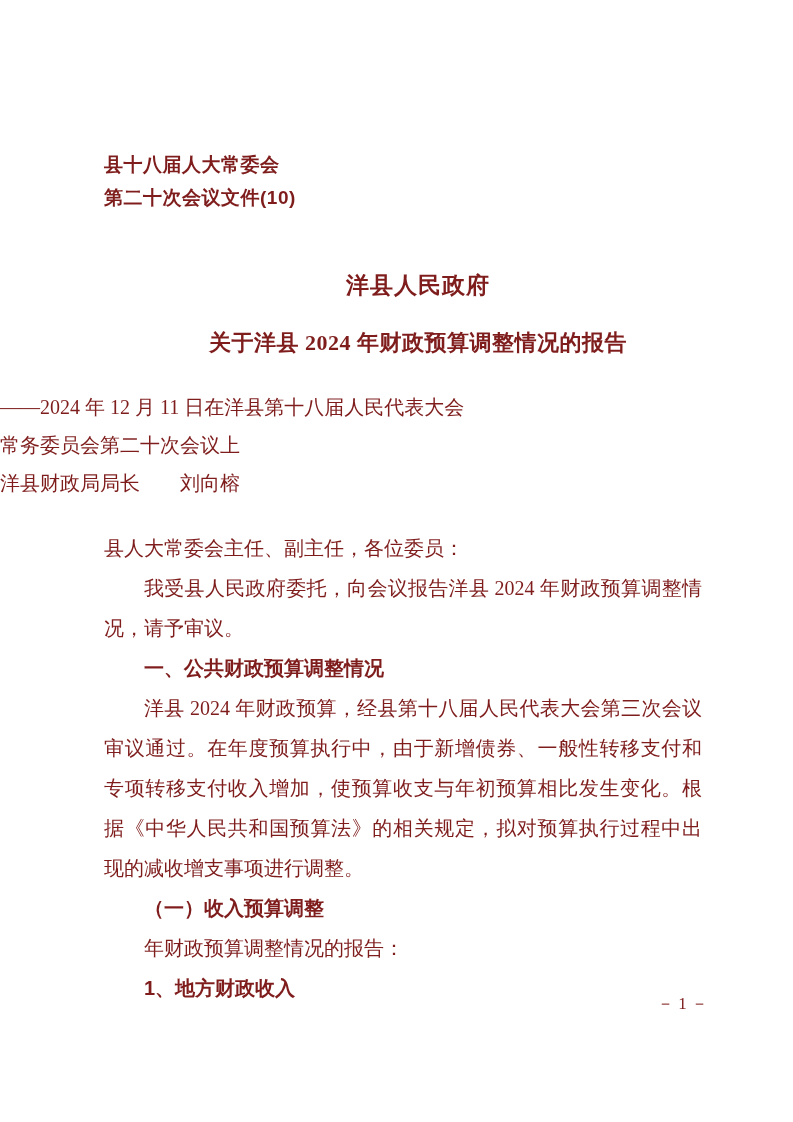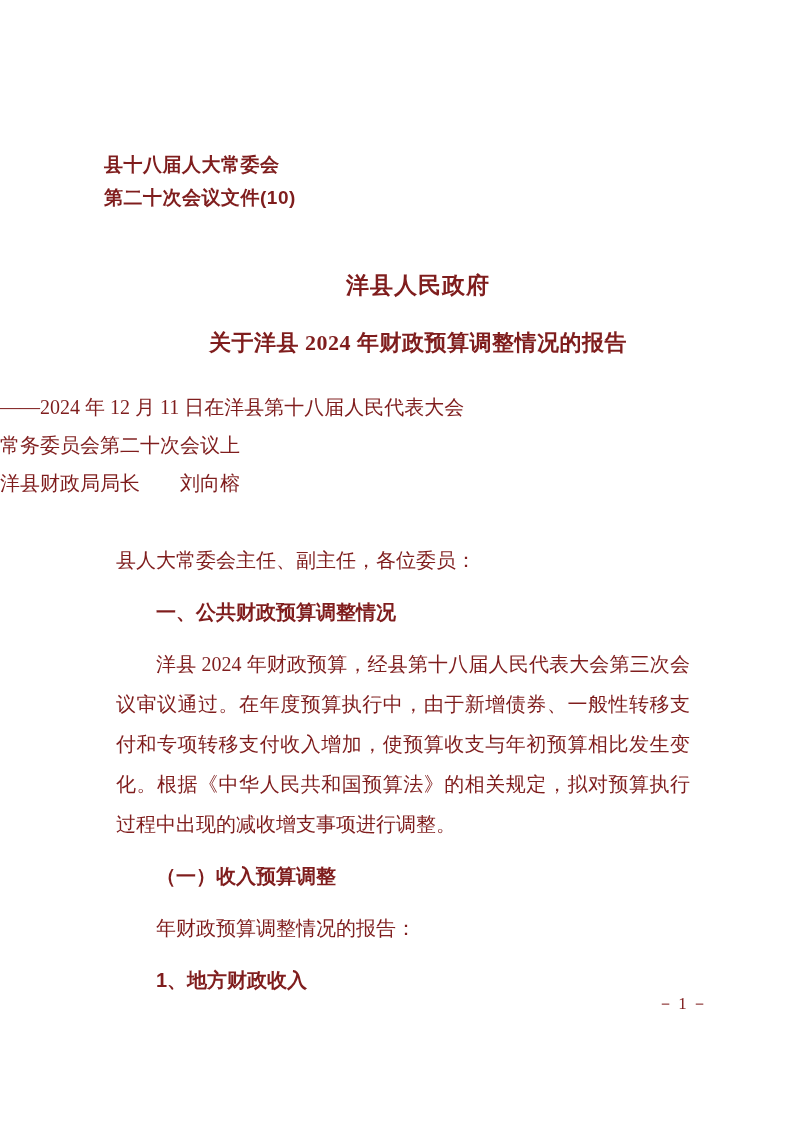--- a/index.html
+++ b/index.html
@@ -63,21 +63,21 @@
   .body-block {
     position: absolute;
     top: 528px;
     left: 104px;
     width: 598px;
     font-size: 20px;
     line-height: 40px;
     text-align: justify;
   }
   .body-block p {
-    margin: 12px;
+    margin: 0;
   }
   .indent {
     text-indent: 2em;
   }
   .heading-hei {
     font-family: "Liberation Sans", "DejaVu Sans", sans-serif;
     font-weight: bold;
   }
   .heading-kai {
     font-weight: bold;
@@ -107,20 +107,21 @@
   </div>
 
   <div class="subtitle-block">
     <div>——2024 年 12 月 11 日在洋县第十八届人民代表大会</div>
     <div>常务委员会第二十次会议上</div>
     <div>洋县财政局局长　　刘向榕</div>
   </div>
 
   <div class="body-block">
     <p>县人大常委会主任、副主任，各位委员：</p>
+    <p class="indent">我受县人民政府委托，向会议报告洋县 2024 年财政预算调整情况，请予审议。</p>
     <p class="indent heading-hei">一、公共财政预算调整情况</p>
     <p class="indent">洋县 2024 年财政预算，经县第十八届人民代表大会第三次会议审议通过。在年度预算执行中，由于新增债券、一般性转移支付和专项转移支付收入增加，使预算收支与年初预算相比发生变化。根据《中华人民共和国预算法》的相关规定，拟对预算执行过程中出现的减收增支事项进行调整。</p>
     <p class="indent heading-kai">（一）收入预算调整</p>
     <p class="indent">年财政预算调整情况的报告：</p>
     <p class="indent heading-hei">1、地方财政收入</p>
   </div>
 
   <div class="page-footer">－ 1 －</div>
 
 </div>

